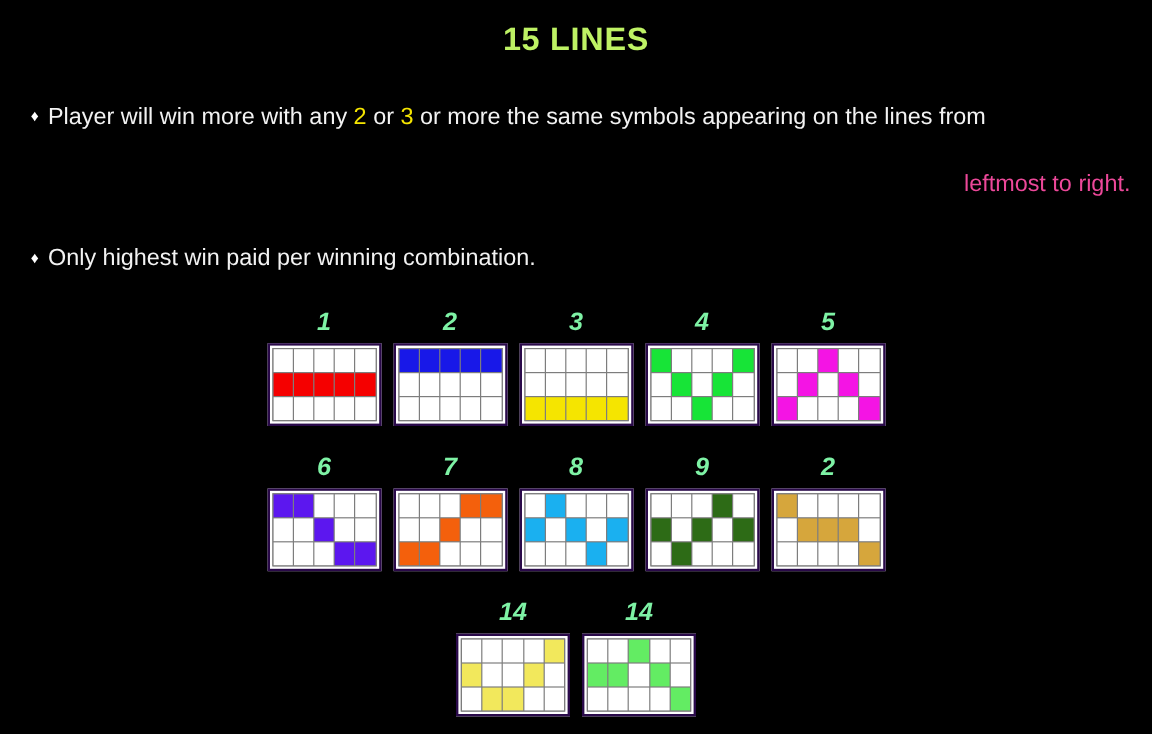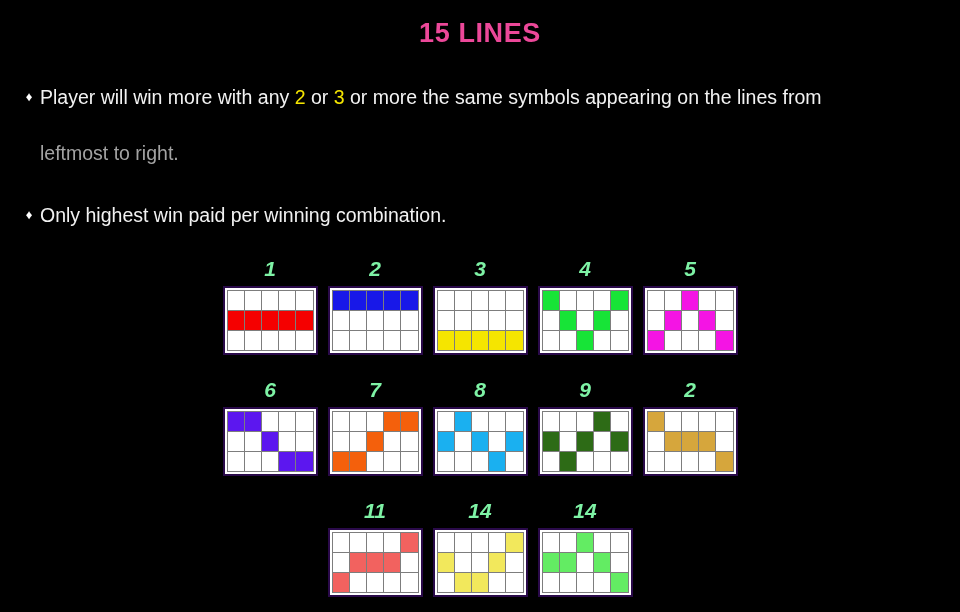--- a/index.html
+++ b/index.html
@@ -19,21 +19,21 @@
   
   #page-title {
     position: absolute;
     top: 18px;
     left: 0;
     width: 960px;
     text-align: center;
     font-size: 27px;
     font-weight: bold;
     letter-spacing: 0.6px;
-    color: #ec4899;
+    color: #bef264;
   }
 
   
   #rules {
     position: absolute;
     top: 80px;
     left: 18px;
     width: 924px;
   }
   .rule-row {
@@ -56,22 +56,23 @@
     font-weight: 400;
     white-space: pre-wrap;
   }
   .rule-text .hl {
     color: #f5e500;
   }
   .rule-line2 {
     padding-left: 22px;
     font-size: 19.5px;
     line-height: 34px;
-    color: #a3a3a3;
+    color: #ec4899;
     margin-top: 22px;
+    text-align: right;
   }
 
   
   #paylines {
     position: absolute;
     top: 256px;
     left: 0;
     width: 960px;
   }
   .payline-row {
@@ -356,42 +357,20 @@
             <div></div>
             <div></div>
             <div></div>
             <div style="background: rgb(214, 166, 60);"></div>
           </div>
         </div>
       </div>
     </div>
     <div class="payline-row">
       <div class="payline-cell">
-        <div class="payline-number">11</div>
-        <div class="grid-frame">
-          <div class="grid-inner">
-            <div></div>
-            <div></div>
-            <div></div>
-            <div></div>
-            <div style="background: rgb(242, 98, 95);"></div>
-            <div></div>
-            <div style="background: rgb(242, 98, 95);"></div>
-            <div style="background: rgb(242, 98, 95);"></div>
-            <div style="background: rgb(242, 98, 95);"></div>
-            <div></div>
-            <div style="background: rgb(242, 98, 95);"></div>
-            <div></div>
-            <div></div>
-            <div></div>
-            <div></div>
-          </div>
-        </div>
-      </div>
-      <div class="payline-cell">
         <div class="payline-number">14</div>
         <div class="grid-frame">
           <div class="grid-inner">
             <div></div>
             <div></div>
             <div></div>
             <div></div>
             <div style="background: rgb(242, 232, 92);"></div>
             <div style="background: rgb(242, 232, 92);"></div>
             <div></div>

